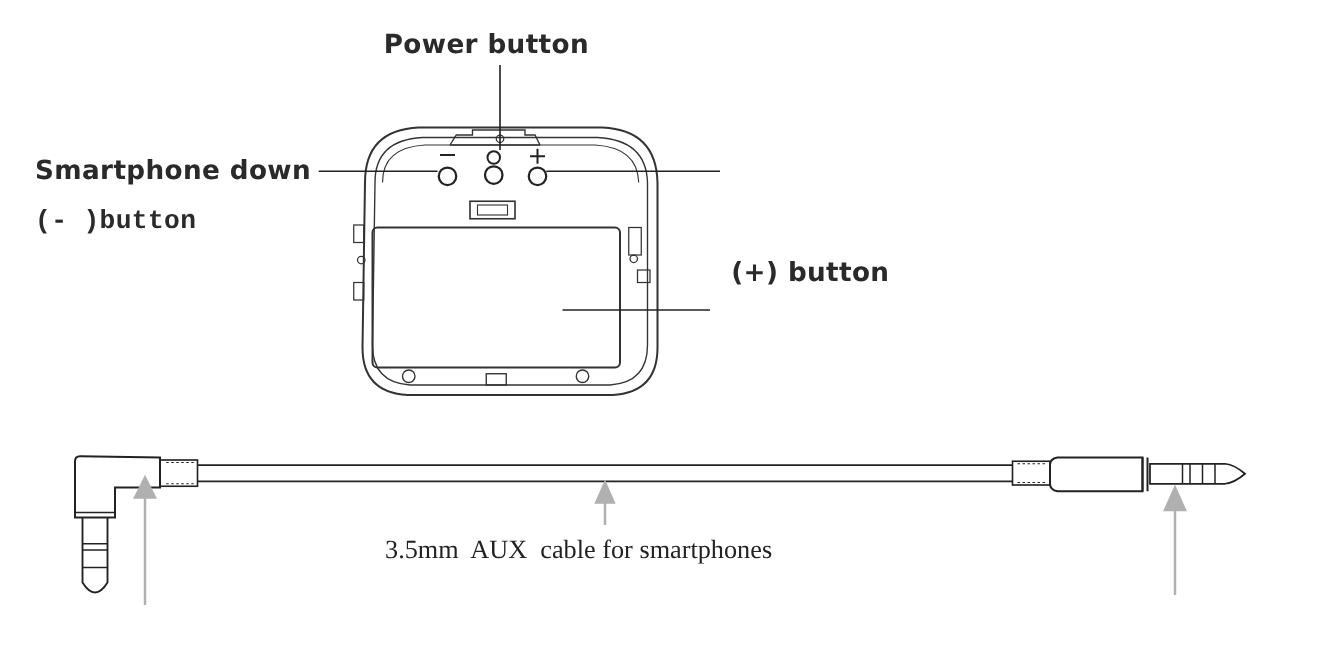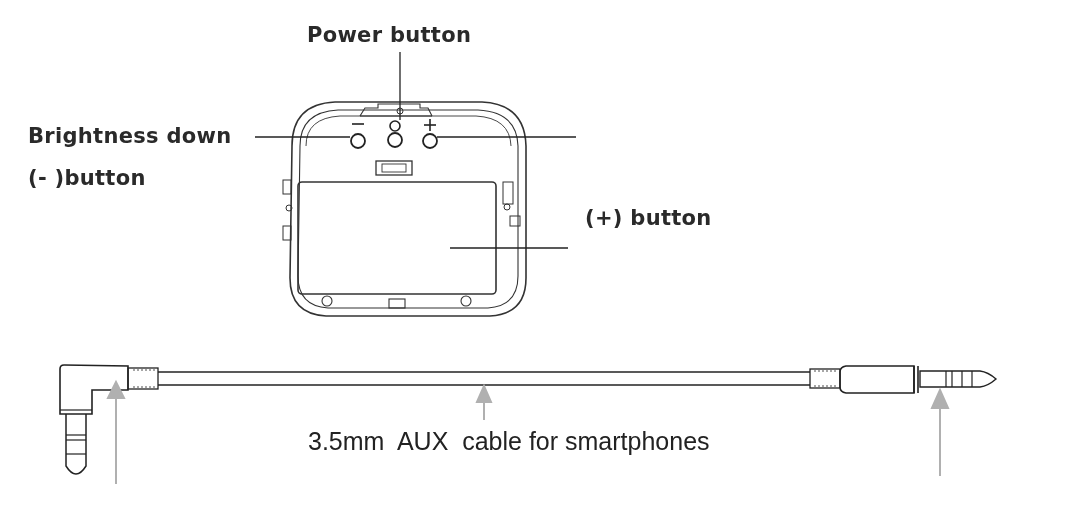--- a/index.html
+++ b/index.html
@@ -1,19 +1,19 @@
 <!DOCTYPE html>
 <html><head>
   <meta charset="utf-8">
   <style>
     html, body { margin:0; padding:0; background:#ffffff; }
     body { width:1068px; height:516px; position:relative; overflow:hidden; }
     .canvas { position:absolute; left:0; top:16px; width:1068px; height:516px; }
     .lbl-bold { position:absolute; font-family:"DejaVu Sans", sans-serif; font-weight:bold; font-size:21px; color:#2a2a2a; white-space:pre; letter-spacing:0.3px; }
-    .lbl-reg { position:absolute; font-family:Liberation Sans, sans-serif; font-size:25px; color:#222; white-space:pre; }
+    .lbl-reg { position:absolute; font-family:Liberation Serif, serif; font-size:21px; color:#222; white-space:pre; }
     svg { position:absolute; left:0; top:0; }
   </style>
 </head>
 <body>
 
 <div class="canvas">
 
   <svg width="1068" height="516" viewBox="0 0 1068 516">
 
     <g fill="none" stroke="#333" stroke-width="1.6">
@@ -96,18 +96,18 @@
       <line x1="116" y1="378" x2="116" y2="468"></line>
       <polygon points="108,382 116,366 124,382"></polygon>
       <line x1="484" y1="382" x2="484" y2="404"></line>
       <polygon points="477,386 484,370 491,386"></polygon>
       <line x1="940" y1="388" x2="940" y2="460"></line>
       <polygon points="932,392 940,374 948,392"></polygon>
     </g>
   </svg>
 
   <div class="lbl-bold" style="left:307px; top:7px;">Power button</div>
-  <div class="lbl-bold" style="left:28px; top:108px;">Brightness down</div>
-  <div class="lbl-bold" style="left:28px; top:150px;">(- )button</div>
+  <div class="lbl-bold" style="left:28px; top:108px;">Smartphone down</div>
+  <div class="lbl-bold" style="left:28px; top:150px;font-family:Liberation Mono, monospace;">(- )button</div>
   <div class="lbl-bold" style="left:585px; top:150px;margin-top:40px;">(+) button</div>
 
   <div class="lbl-reg" style="left:308px; top:411px;">3.5mm  AUX  cable for smartphones</div>
 </div>
 
 </body></html>

